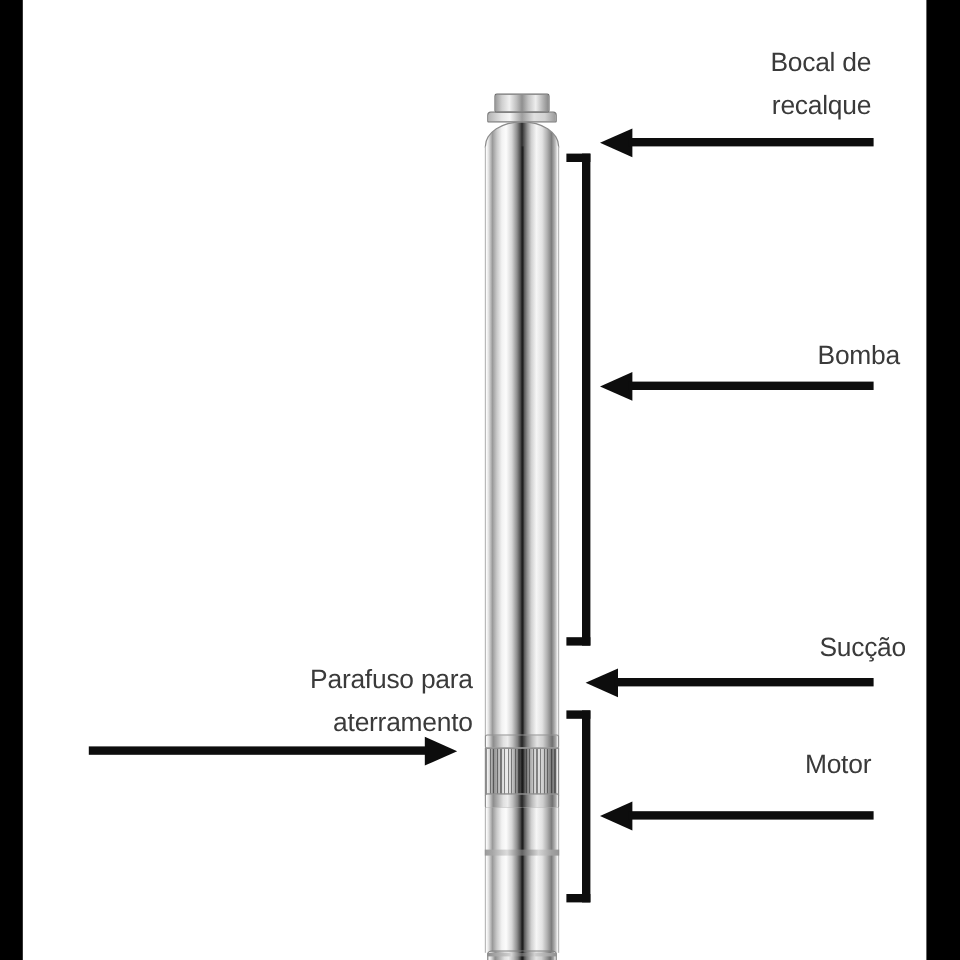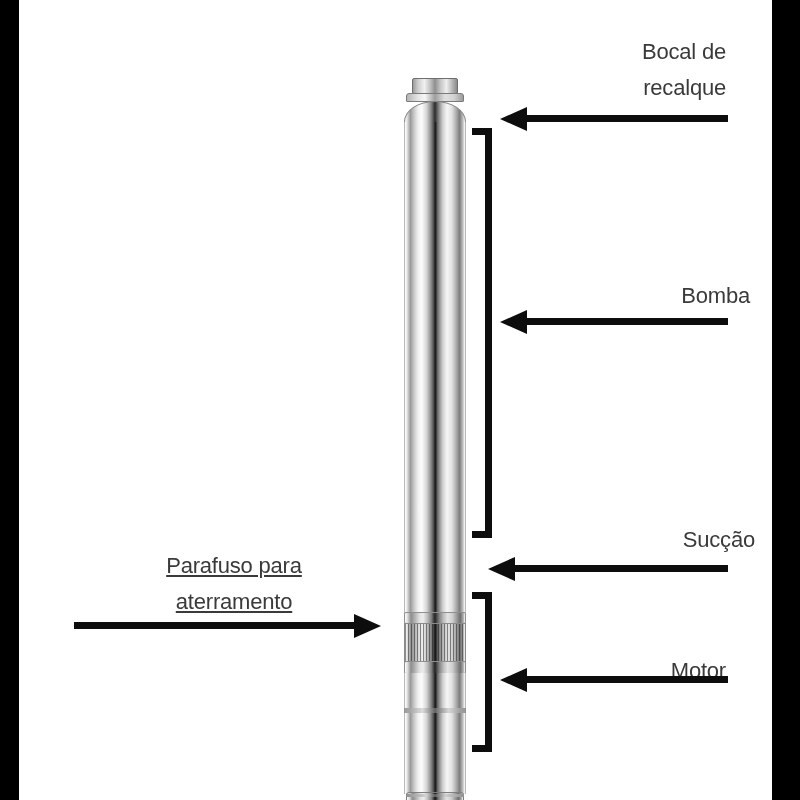--- a/index.html
+++ b/index.html
@@ -31,21 +31,21 @@
   .label {
     position: absolute;
     color: #3a3a3a;
     font-size: 22px;
     line-height: 36px;
     letter-spacing: -0.2px;
     white-space: pre-line;
     font-family: "Liberation Sans", sans-serif;
   }
   .label.right-al { text-align: right; }
-  .label.left-al  { text-align: center; text-decoration: underline; }
+  .label.left-al  { text-align: right; }
 
   
   .arrow {
     position: absolute;
     height: 0;
   }
   .arrow .shaft {
     position: absolute;
     top: 0;
     height: 7px;
@@ -304,21 +304,21 @@
     <div class="head"></div>
     <div class="shaft"></div>
   </div>
 
   <div class="label right-al" style="left:430px; top:522px; width:296px;margin-left:29px;">Sucção</div>
   <div class="arrow to-left" style="left:488px; top:565px; width:240px;">
     <div class="head"></div>
     <div class="shaft"></div>
   </div>
 
-  <div class="label right-al" style="left:430px; top:653px; width:296px;">Motor</div>
+  <div class="label right-al" style="left:430px; top:619px; width:296px;">Motor</div>
   <div class="arrow to-left" style="left:500px; top:676px; width:228px;">
     <div class="head"></div>
     <div class="shaft"></div>
   </div>
 
   <div class="label left-al" style="left:74px; top:548px; width:320px;">Parafuso para
 aterramento</div>
   <div class="arrow to-right" style="left:74px; top:622px; width:307px;">
     <div class="head"></div>
     <div class="shaft"></div>

